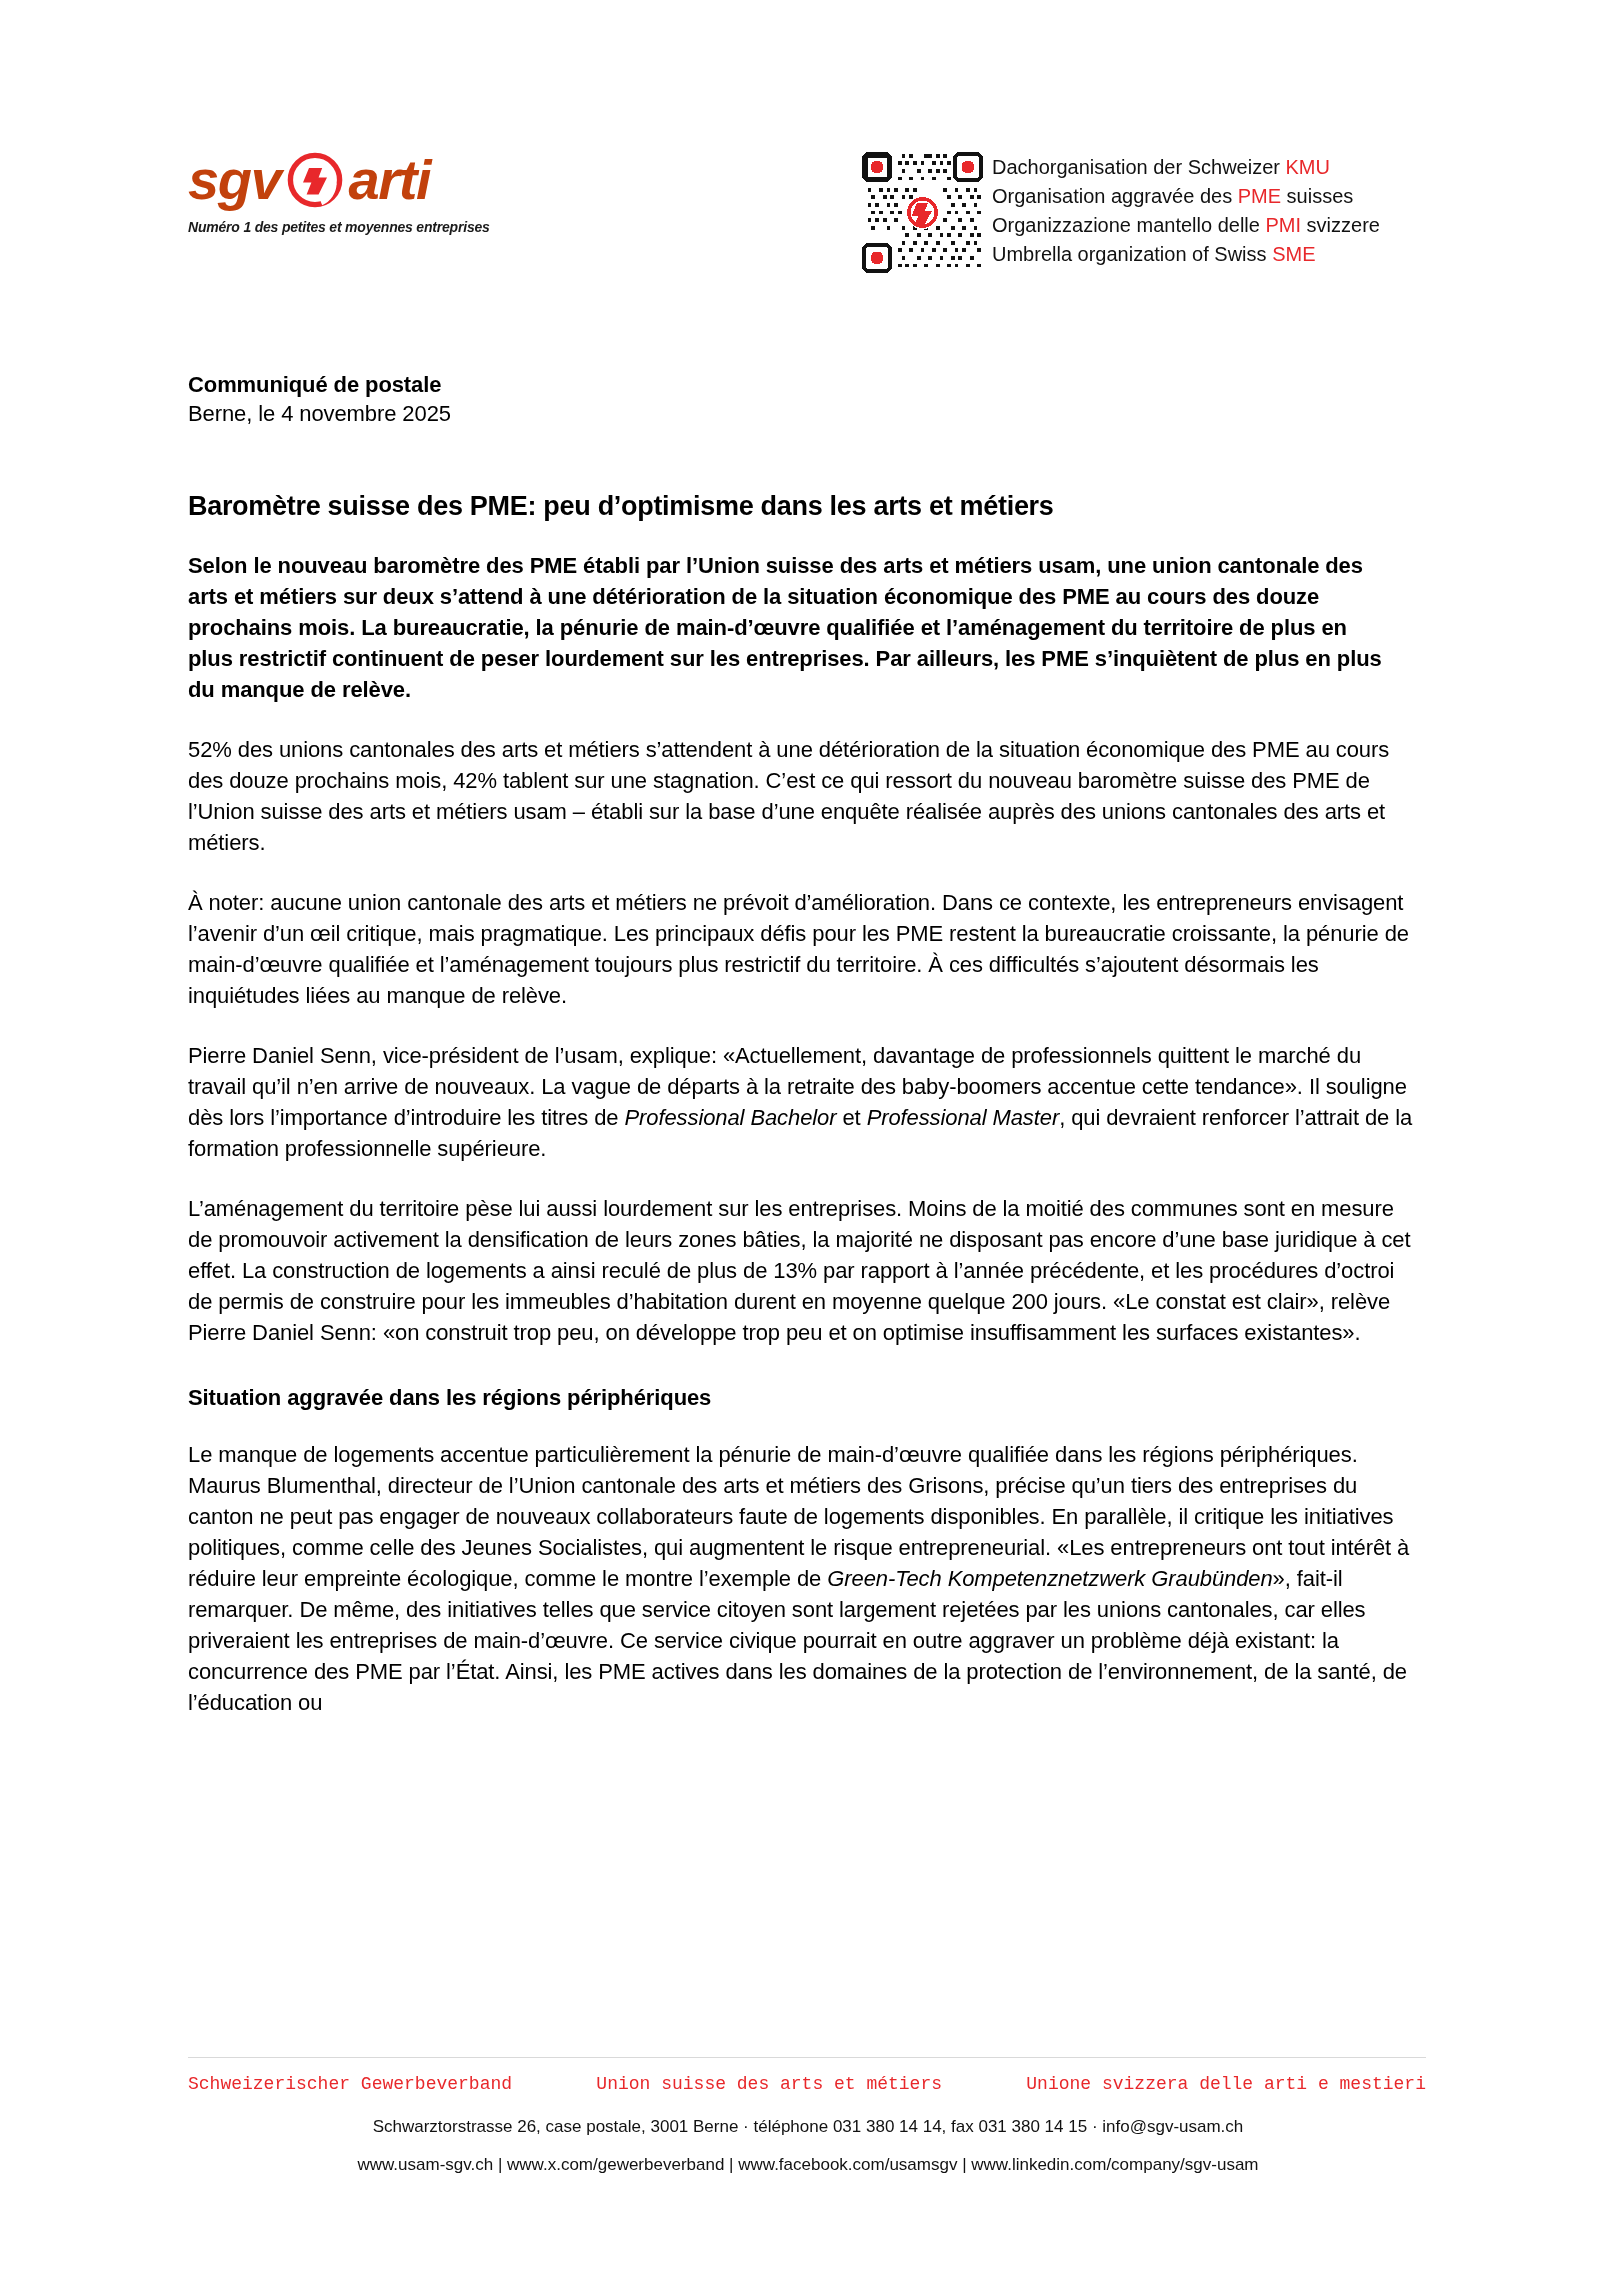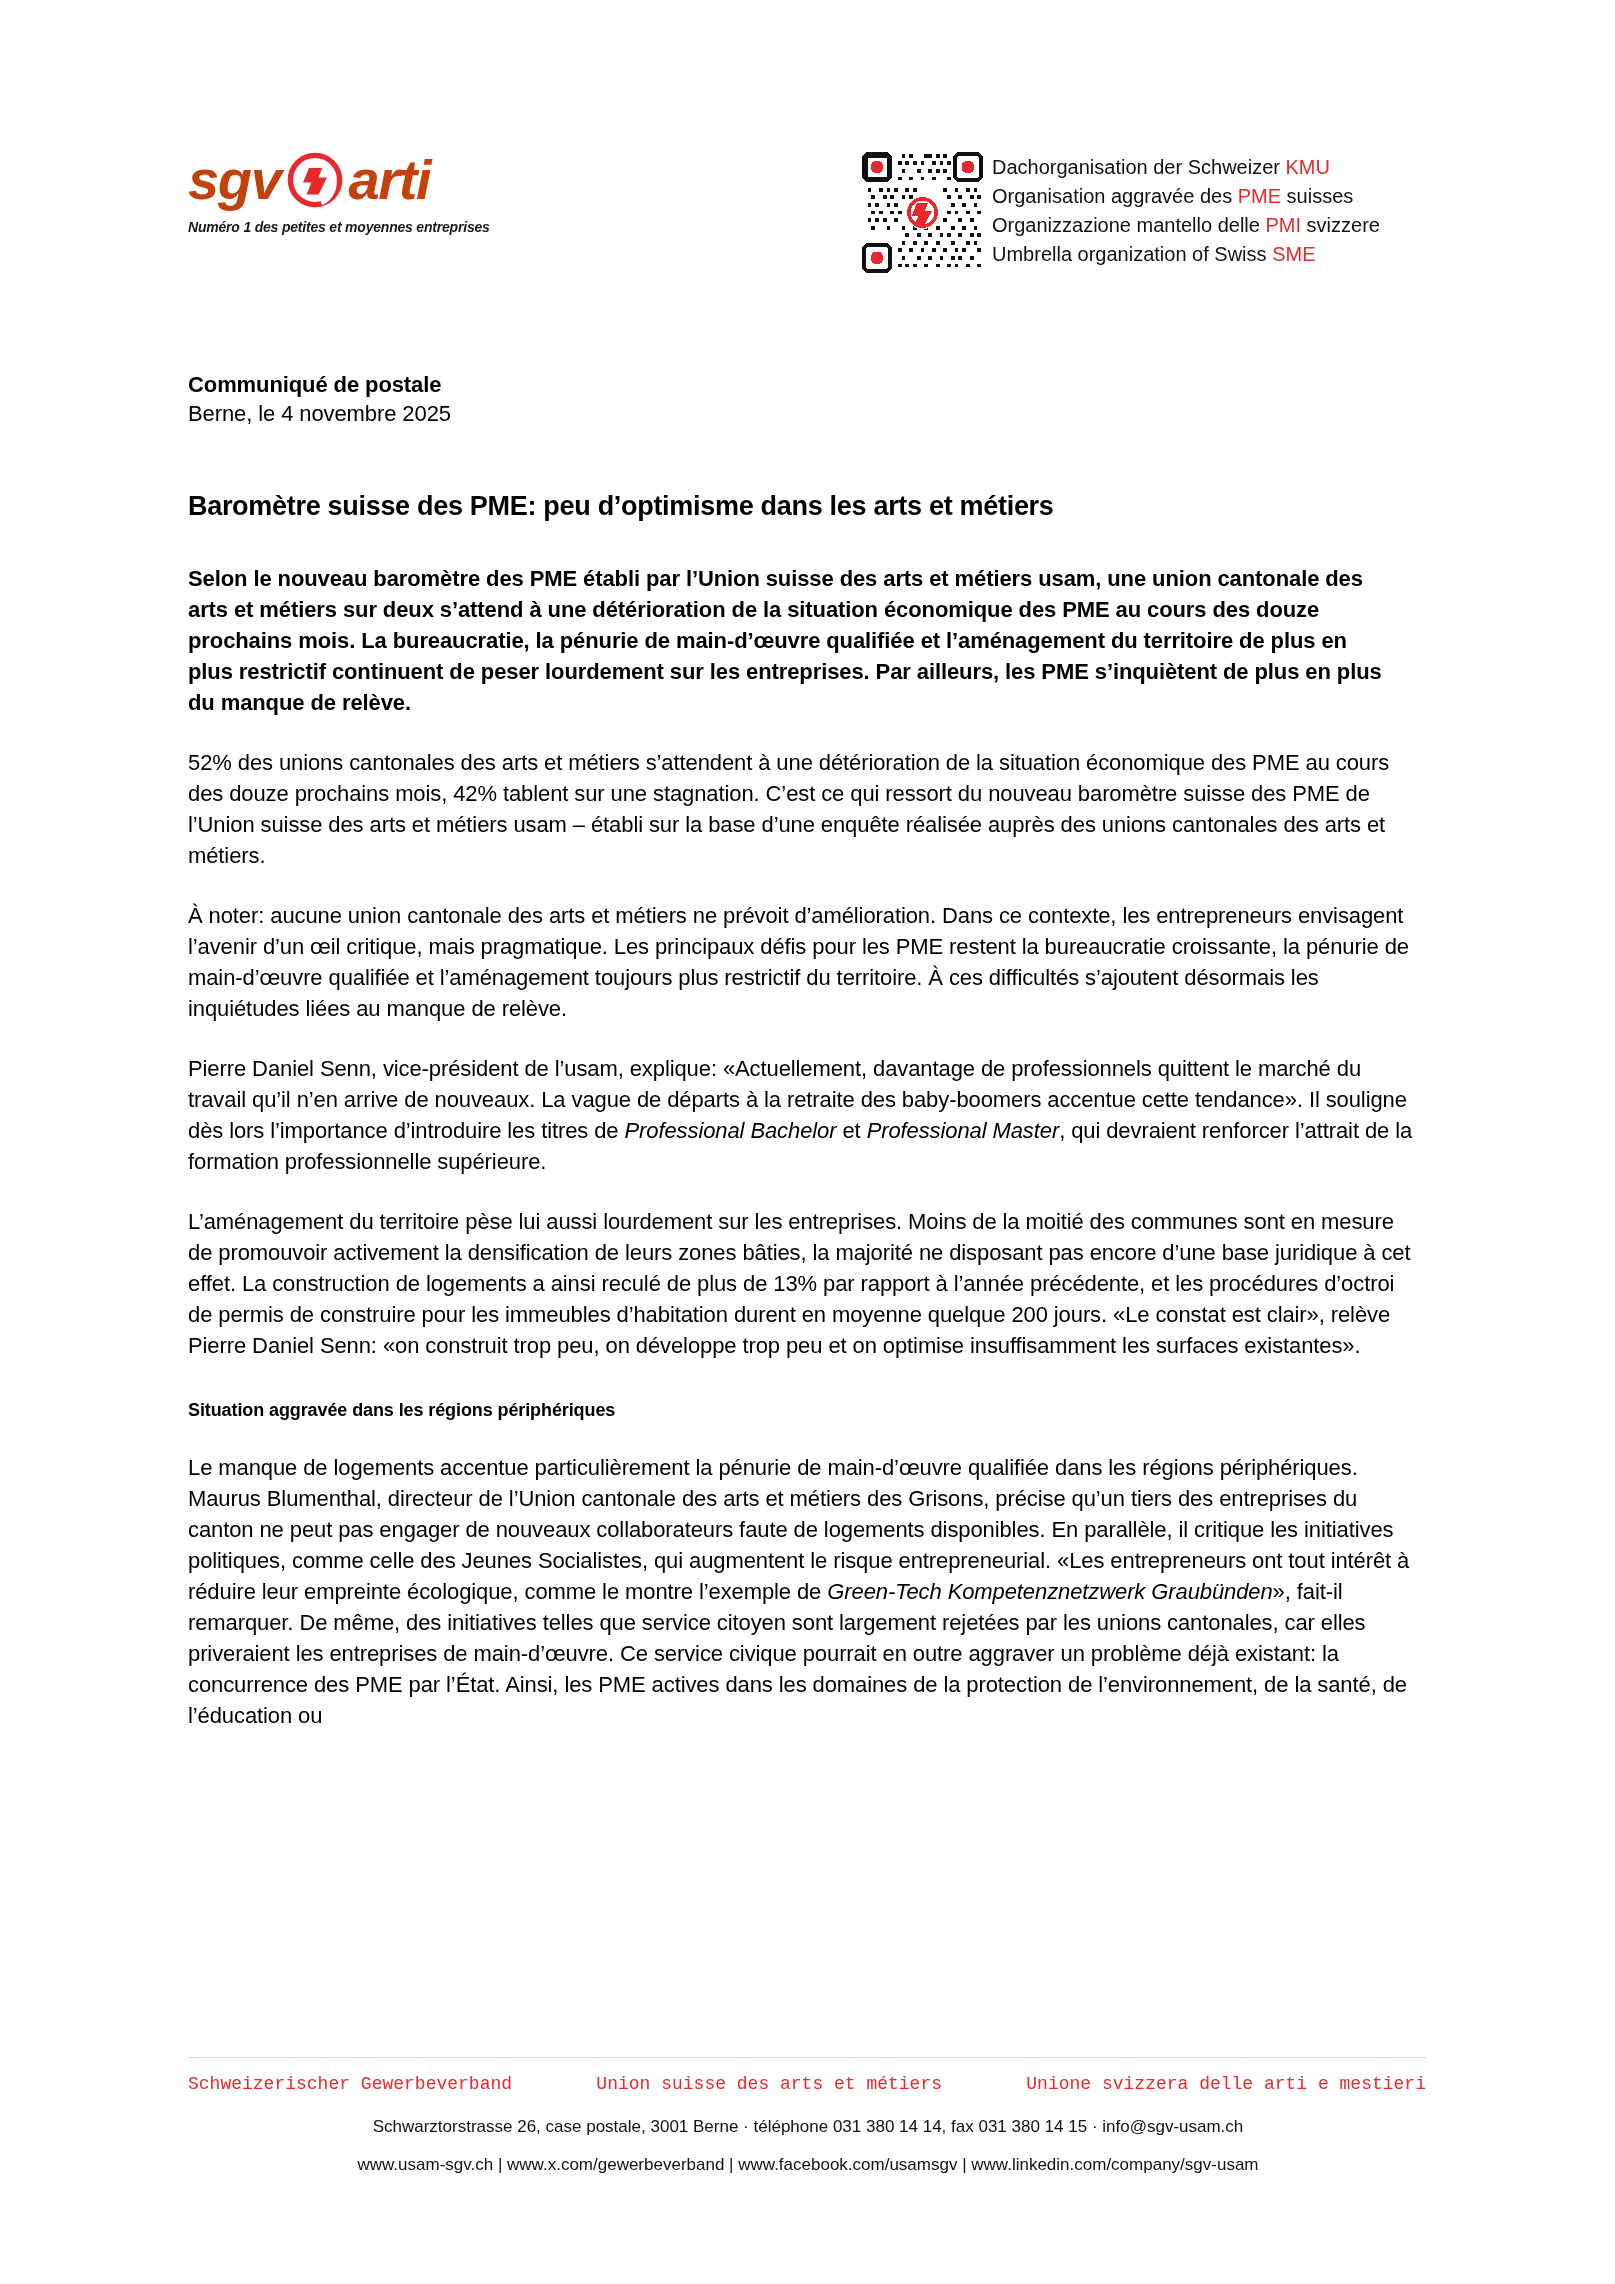--- a/index.html
+++ b/index.html
@@ -109,38 +109,38 @@
     letter-spacing: -0.1px;
   }
   .headline {
     margin-top: 60px;
     font-weight: bold;
     font-size: 27px;
     line-height: 34px;
     letter-spacing: -0.3px;
   }
   .lead {
-    margin-top: 40px;
+    margin-top: 27px;
     font-weight: bold;
     font-size: 22px;
     line-height: 31px;
     letter-spacing: -0.1px;
     width: 1203px;
   }
   .para {
     margin-top: 29px;
     font-size: 22px;
     line-height: 31px;
     letter-spacing: -0.1px;
     width: 1225px;
   }
   .subhead {
     margin-top: 34px;
     font-weight: bold;
-    font-size: 18px;
+    font-size: 22px;
     line-height: 31px;
     letter-spacing: -0.1px;
   }
   .subhead + .para { margin-top: 26px; }
   em { font-style: italic; }
 
   
   .footer {
     position: absolute;
     left: 0;

